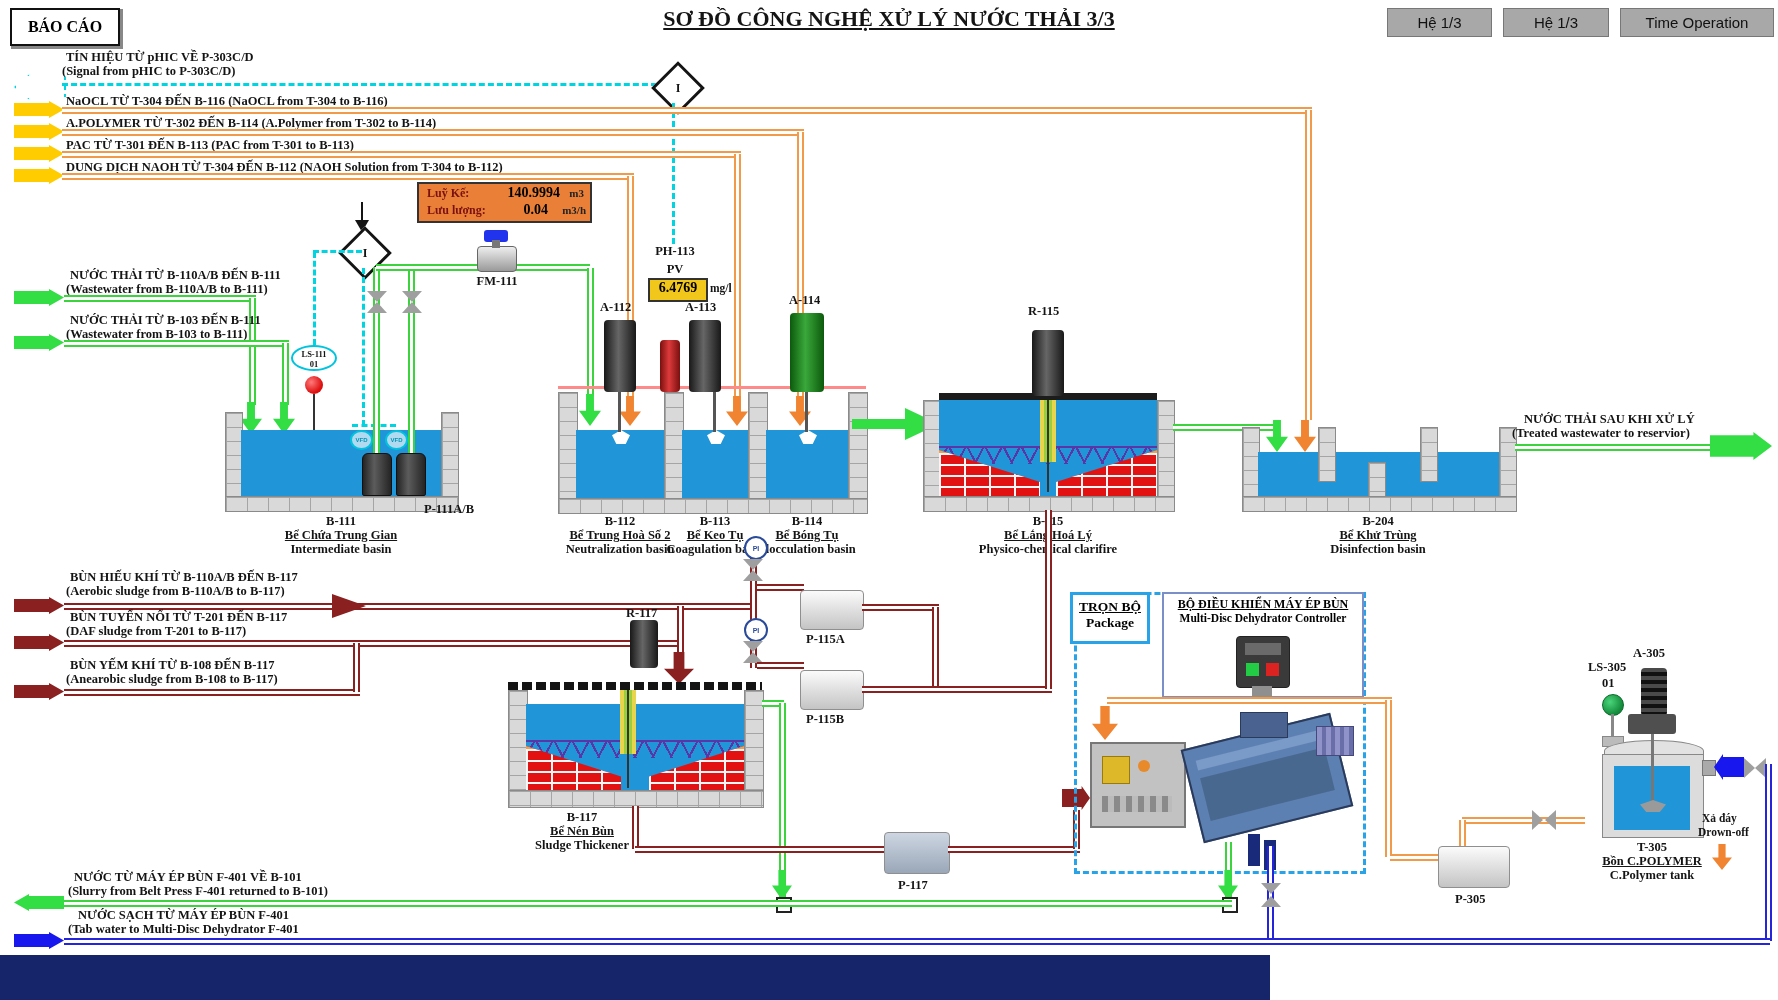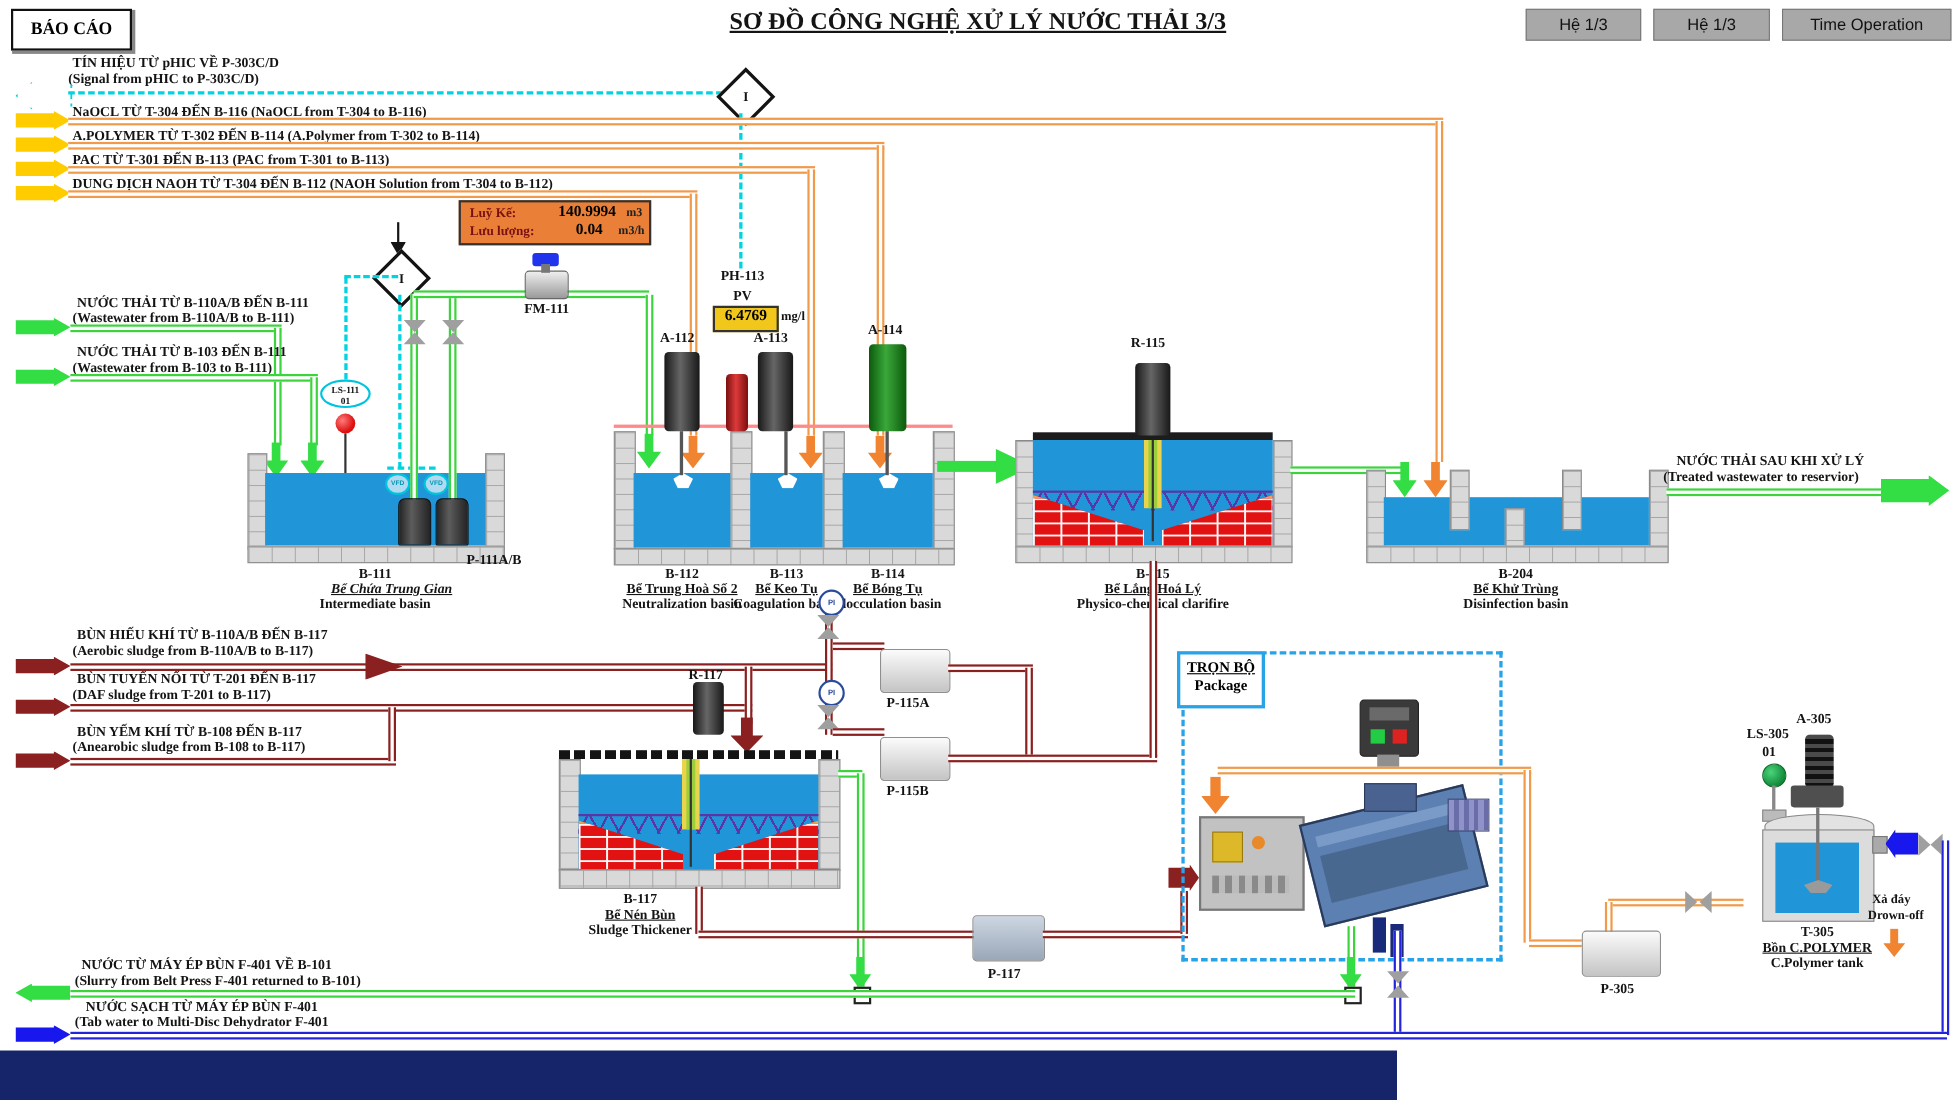--- a/index.html
+++ b/index.html
@@ -179,21 +179,21 @@
   <div class="bt rot" style="left:401px;top:292px;width:22px;height:20px;"></div>
   <div class="ring" style="left:350px;top:430px;width:19px;height:16px;">
       <span>VFD</span>
     </div>
   <div class="ring" style="left:385px;top:430px;width:19px;height:16px;">
       <span>VFD</span>
     </div>
   <div class="spump" style="left:362px;top:453px;width:28px;height:41px;"></div>
   <div class="spump" style="left:396px;top:453px;width:28px;height:41px;"></div>
   <div class="lb c" style="left:341px;top:514px;">B-111</div>
-  <div class="lb c u" style="left:356px;top:528px;font-style:italic;">Bể Chứa Trung Gian</div>
+  <div class="lb c u" style="left:341px;top:528px;">Bể Chứa Trung Gian</div>
   <div class="lb c" style="left:341px;top:542px;">Intermediate basin</div>
   <div class="lb" style="left:424px;top:502px;">P-111A/B</div>
 
   <div class="hp gn" style="left:376px;top:264px;width:214px;"></div>
   <div class="vp gn" style="left:587px;top:268px;height:128px;"></div>
   <div class="ar ar-d fgn" style="left:579px;top:394px;width:22px;height:32px;"></div>
   <div class="a" style="left:477px;top:246px;width:38px;height:24px;background:linear-gradient(#eee,#9a9a9a);border:1px solid #666;border-radius:4px;"></div>
   <div class="a" style="left:484px;top:230px;width:24px;height:12px;background:#2233ee;border-radius:3px;"></div>
   <div class="a" style="left:492px;top:240px;width:8px;height:8px;background:#777;"></div>
   <div class="lb c" style="left:497px;top:274px;">FM-111</div>
@@ -343,20 +343,24 @@
   <div class="hpump" style="left:884px;top:832px;width:64px;height:40px;background:linear-gradient(#cdd6e2,#9aa7b8);"></div>
   <div class="lb" style="left:898px;top:878px;">P-117</div>
   <div class="hp dr" style="left:948px;top:846px;width:132px;"></div>
   <div class="vp dr" style="left:1073px;top:810px;height:39px;"></div>
   <div class="ar ar-r fdr" style="left:1062px;top:786px;width:28px;height:24px;"></div>
 
   <div class="a" style="left:1074px;top:592px;width:286px;height:276px;border:3px dashed #29a3e8;"></div>
   <div class="a" style="left:1070px;top:592px;width:74px;height:46px;border:3px solid #29a3e8;background:#fff;text-align:center;">
     <div class="u" style="font:bold 13.5px 'Liberation Serif',serif;margin-top:4px;">TRỌN BỘ</div>
     <div style="font:bold 13.5px 'Liberation Serif',serif;">Package</div>
+  </div>
+  <div class="a" style="left:1162px;top:592px;width:198px;height:102px;border:2px solid #7a8fc8;background:#fff;text-align:center;">
+    <div class="u" style="font:bold 12px 'Liberation Serif',serif;margin-top:3px;">BỘ ĐIỀU KHIỂN MÁY ÉP BÙN</div>
+    <div style="font:bold 11.5px 'Liberation Serif',serif;">Multi-Disc Dehydrator Controller</div>
   </div>
   <div class="a" style="left:1236px;top:636px;width:52px;height:50px;background:#3a3a3a;border-radius:4px;border:1px solid #222;">
     <div class="a" style="left:8px;top:6px;width:36px;height:12px;background:#6a6a6a;"></div>
     <div class="a" style="left:9px;top:26px;width:13px;height:13px;background:#22cc44;"></div>
     <div class="a" style="left:29px;top:26px;width:13px;height:13px;background:#dd2222;"></div>
   </div>
   <div class="a" style="left:1252px;top:686px;width:20px;height:12px;background:#8f8f8f;"></div>
   <div class="a" style="left:1242px;top:698px;width:40px;height:5px;background:#777;"></div>
 
   <div class="ar ar-d for" style="left:1092px;top:706px;width:26px;height:34px;"></div>

